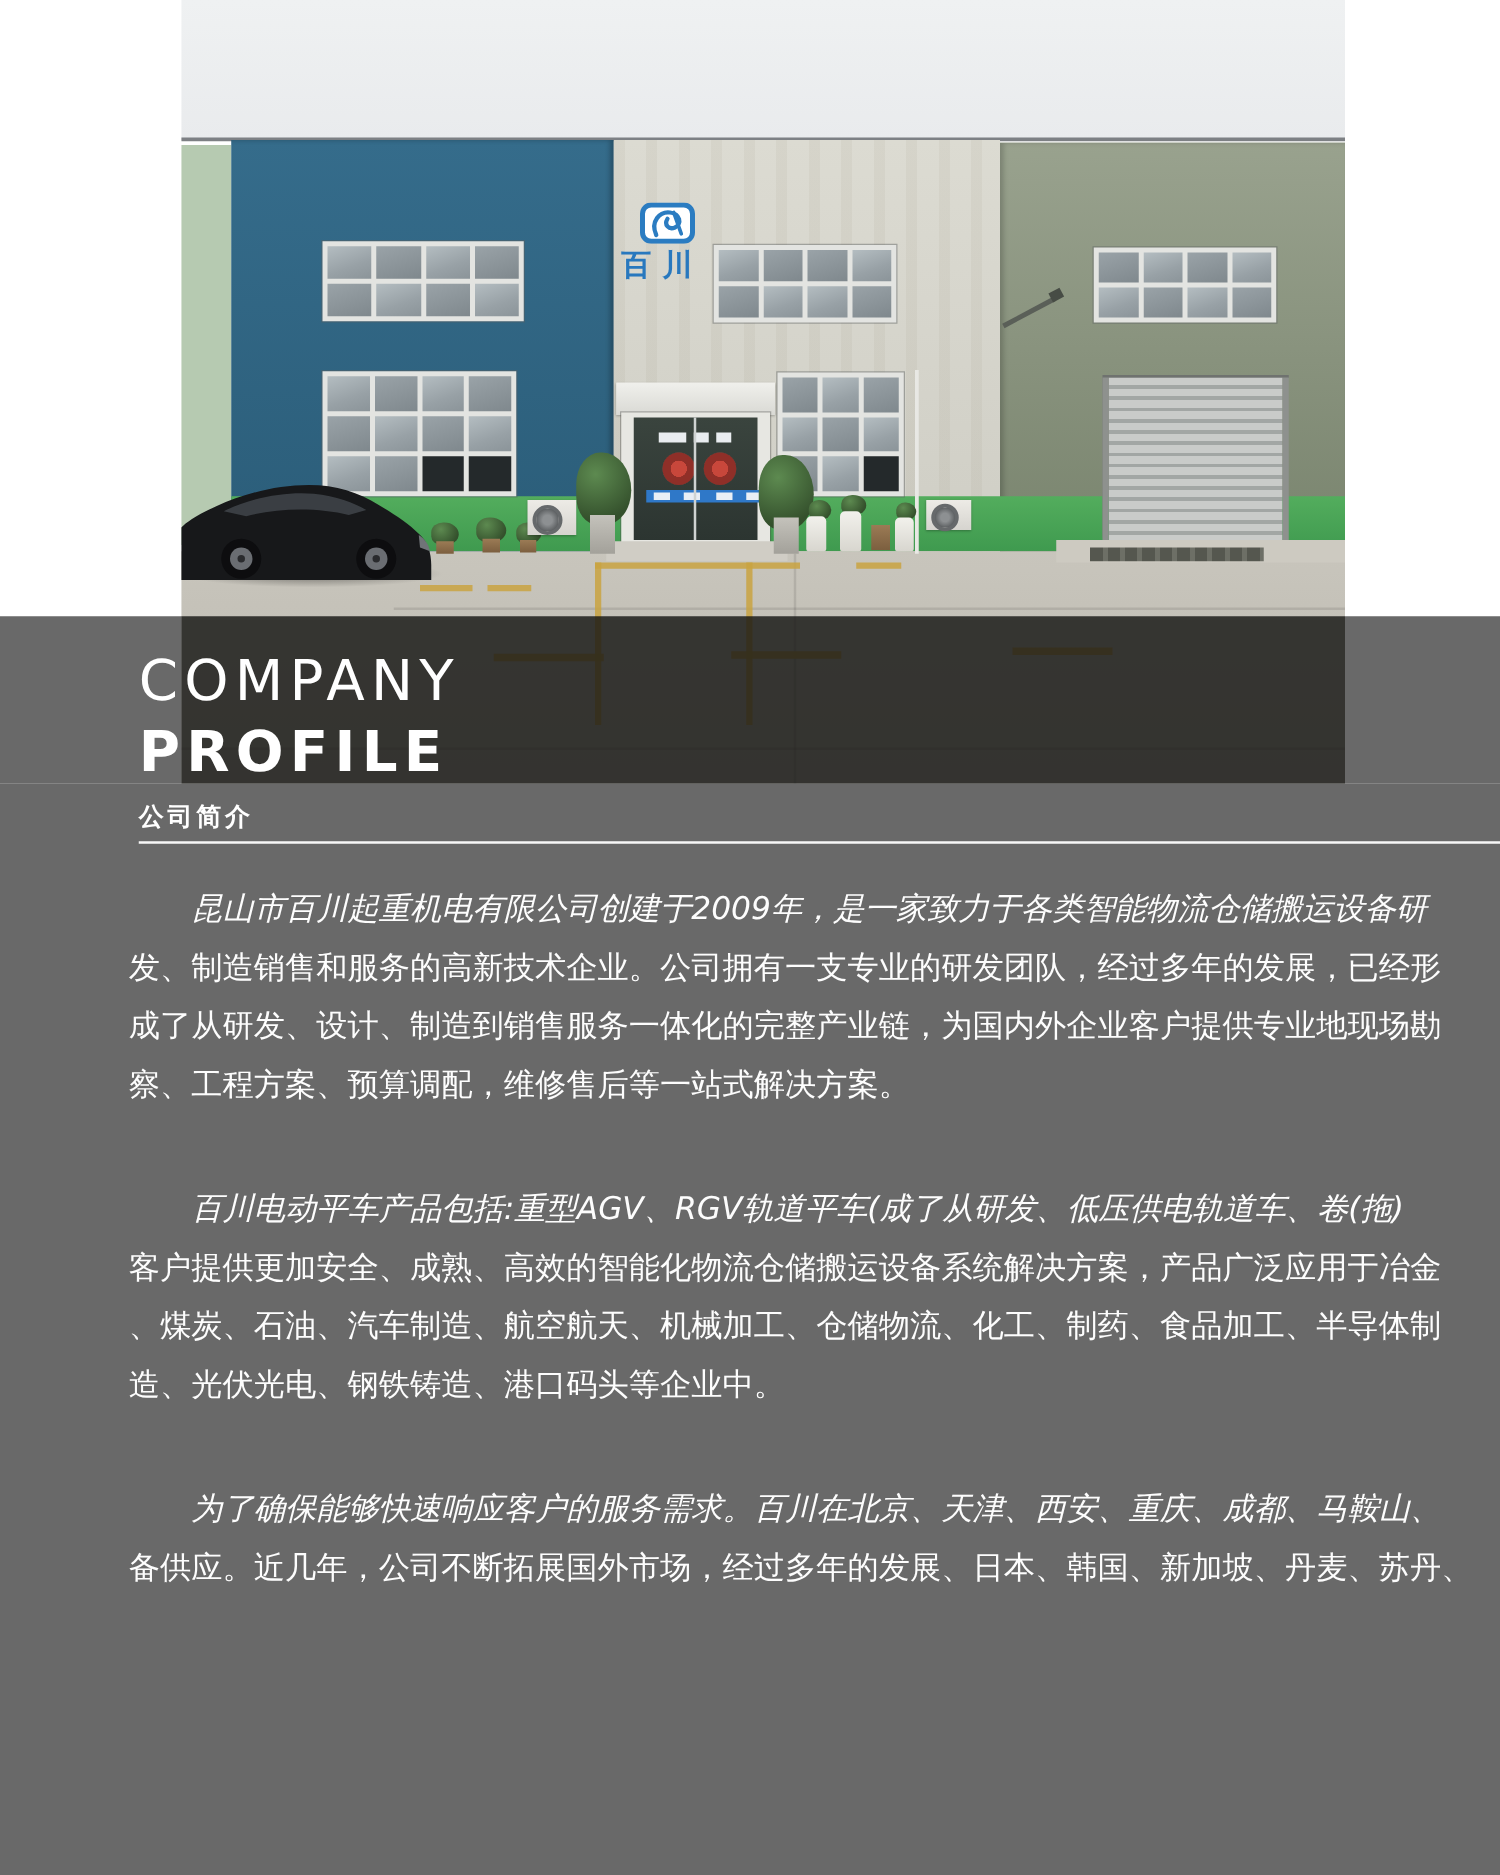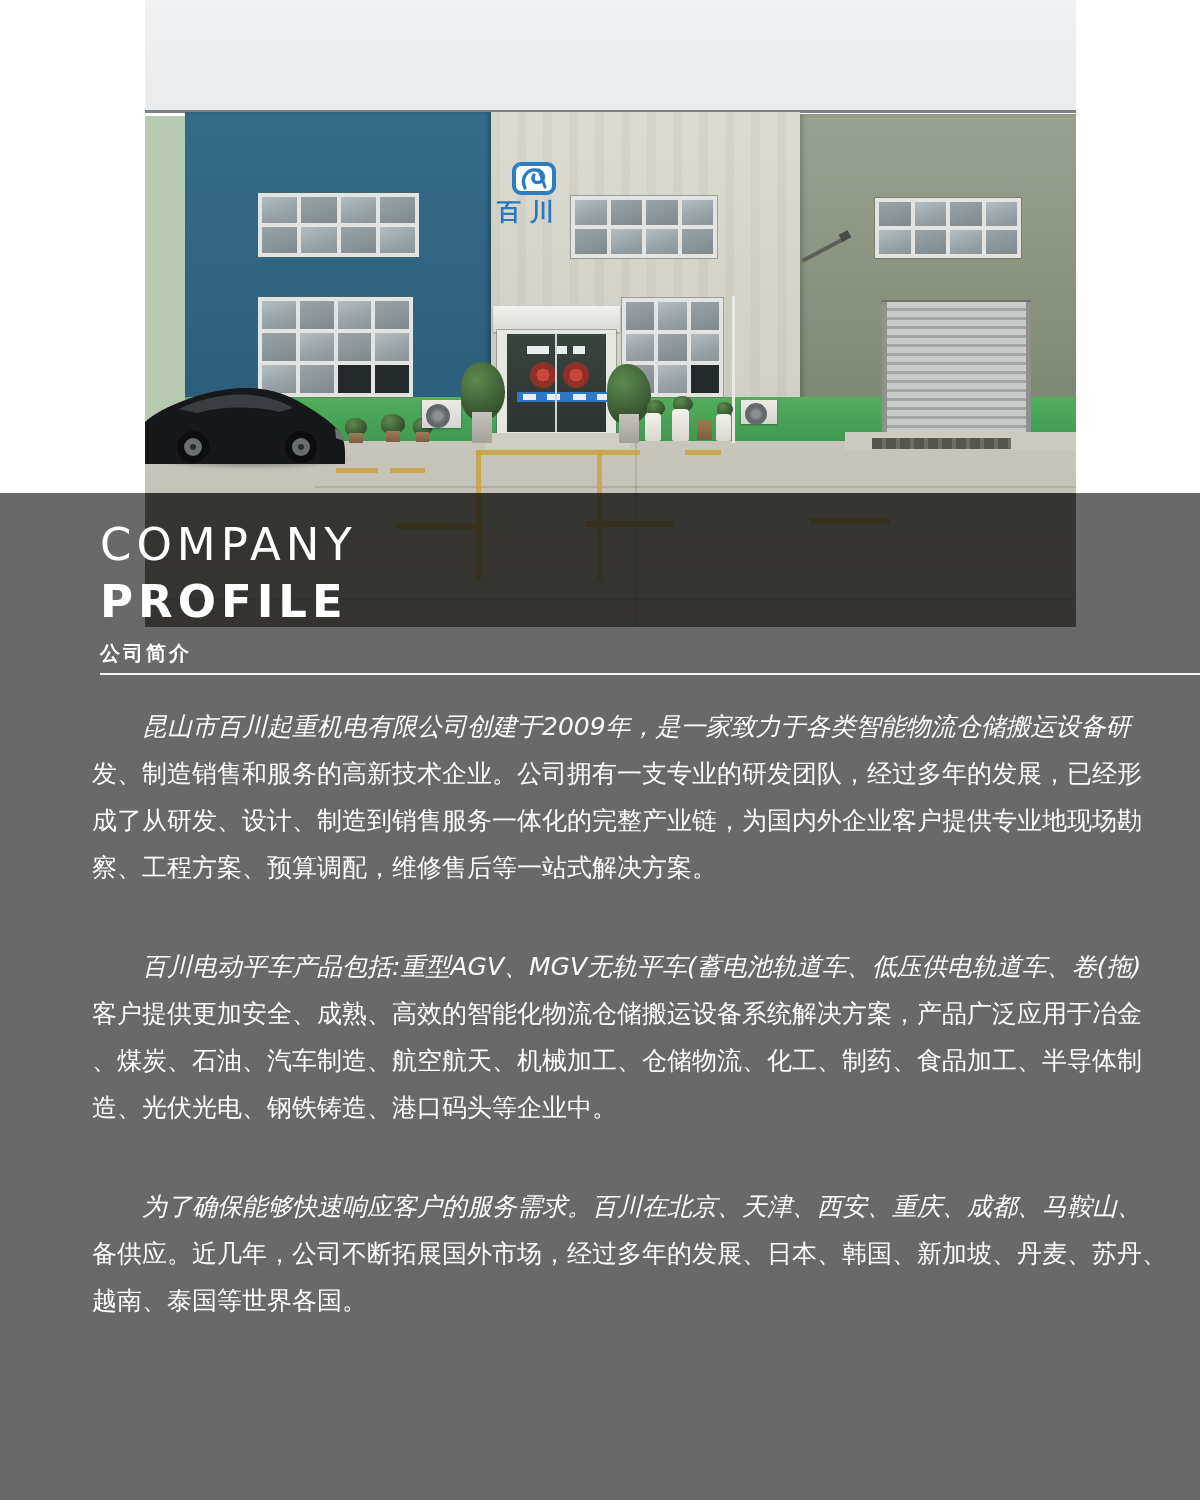--- a/index.html
+++ b/index.html
@@ -64,21 +64,21 @@
   .car-shadow{position:absolute;left:0px;top:448px;width:210px;height:22px;background:radial-gradient(ellipse at center,rgba(0,0,0,.45),rgba(0,0,0,0) 70%);}
   .car{position:absolute;left:-2px;top:378px;width:205px;height:90px;}
 
   
   .band-bottom{position:absolute;left:0;top:627px;width:1200px;height:873px;background:#696969;z-index:2;}
   .band-left{position:absolute;left:0;top:493px;width:145px;height:134px;background:#696969;z-index:2;}
   .band-right{position:absolute;left:1076px;top:493px;width:124px;height:134px;background:#696969;z-index:2;}
   .band-overlay{position:absolute;left:145px;top:493px;width:931px;height:134px;background:rgba(22,22,20,.82);z-index:2;}
 
   
-  .content{position:absolute;left:0;top:0;width:952px;height:1500px;z-index:3;color:#ffffff;}
+  .content{position:absolute;left:11px;top:0;width:952px;height:1500px;z-index:3;color:#ffffff;}
   .hd-en{position:absolute;left:100px;top:516px;line-height:57px;font-size:45px;letter-spacing:5px;color:#fff;}
   .hd-en .thin{font-weight:normal;}
   .hd-en .bold{font-weight:bold;}
   .hd-cn{position:absolute;left:100px;top:640px;font-size:20px;font-weight:bold;letter-spacing:3px;color:#fff;}
   .divider{position:absolute;left:100px;top:673px;width:1100px;height:2px;background:rgba(255,255,255,.95);}
   .body-text{position:absolute;left:92px;top:703px;width:1030px;}
   .para-line{height:47px;line-height:47px;font-size:25px;color:#fdfdfd;white-space:nowrap;}
   .para-line.indent{text-indent:2em;font-style:italic;}
   .para + .para{margin-top:52px;}
 </style>
@@ -262,26 +262,25 @@
     <div class="hd-cn">公司简介</div>
     <div class="divider"></div>
     <div class="body-text">
         <div class="para">
           <div class="para-line indent">昆山市百川起重机电有限公司创建于2009年，是一家致力于各类智能物流仓储搬运设备研</div>
           <div class="para-line">发、制造销售和服务的高新技术企业。公司拥有一支专业的研发团队，经过多年的发展，已经形</div>
           <div class="para-line">成了从研发、设计、制造到销售服务一体化的完整产业链，为国内外企业客户提供专业地现场勘</div>
           <div class="para-line">察、工程方案、预算调配，维修售后等一站式解决方案。</div>
         </div>
         <div class="para">
-          <div class="para-line indent">百川电动平车产品包括:重型AGV、MGV无轨平车(蓄电池轨道车、低压供电轨道车、卷(拖)</div>
+          <div class="para-line indent">百川电动平车产品包括:重型AGV、RGV轨道平车(成了从研发、低压供电轨道车、卷(拖)</div>
           <div class="para-line">客户提供更加安全、成熟、高效的智能化物流仓储搬运设备系统解决方案，产品广泛应用于冶金</div>
           <div class="para-line">、煤炭、石油、汽车制造、航空航天、机械加工、仓储物流、化工、制药、食品加工、半导体制</div>
           <div class="para-line">造、光伏光电、钢铁铸造、港口码头等企业中。</div>
         </div>
         <div class="para">
           <div class="para-line indent">为了确保能够快速响应客户的服务需求。百川在北京、天津、西安、重庆、成都、马鞍山、</div>
           <div class="para-line">备供应。近几年，公司不断拓展国外市场，经过多年的发展、日本、韩国、新加坡、丹麦、苏丹、</div>
-          <div class="para-line">越南、泰国等世界各国。</div>
         </div>
       </div>
   </div>
 
 </div>
 
 </body></html>

